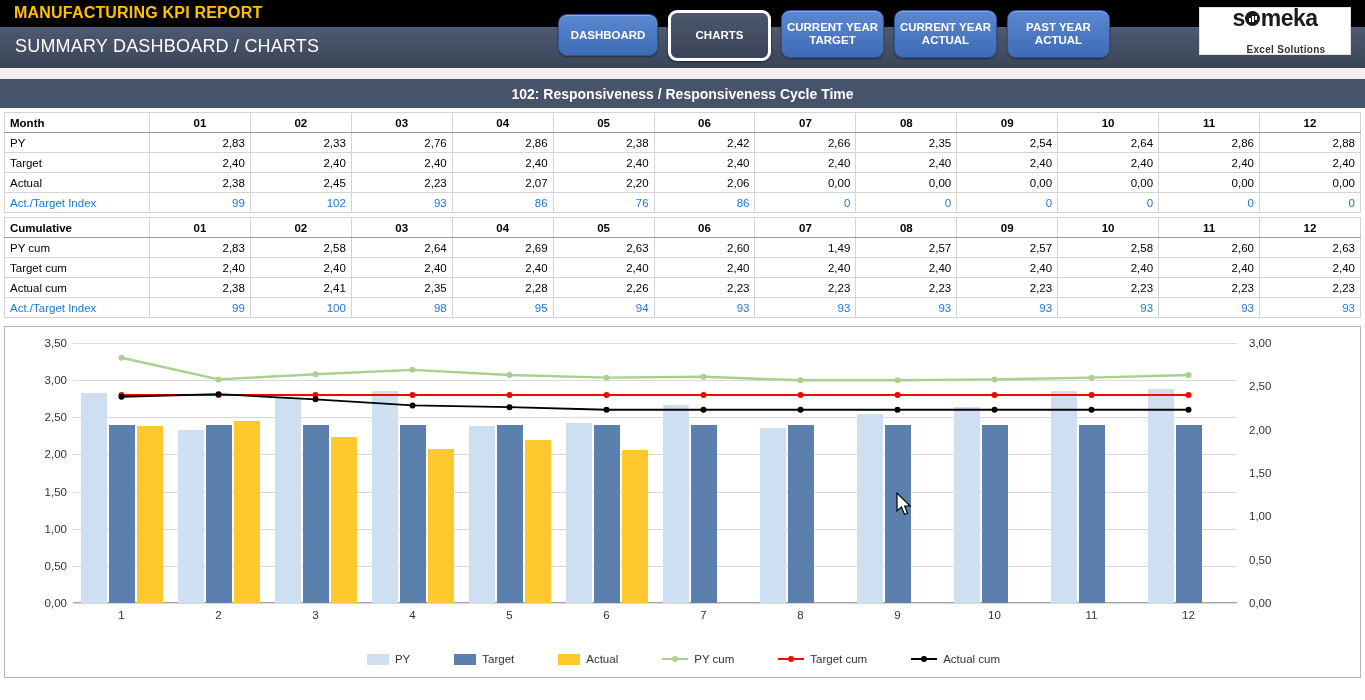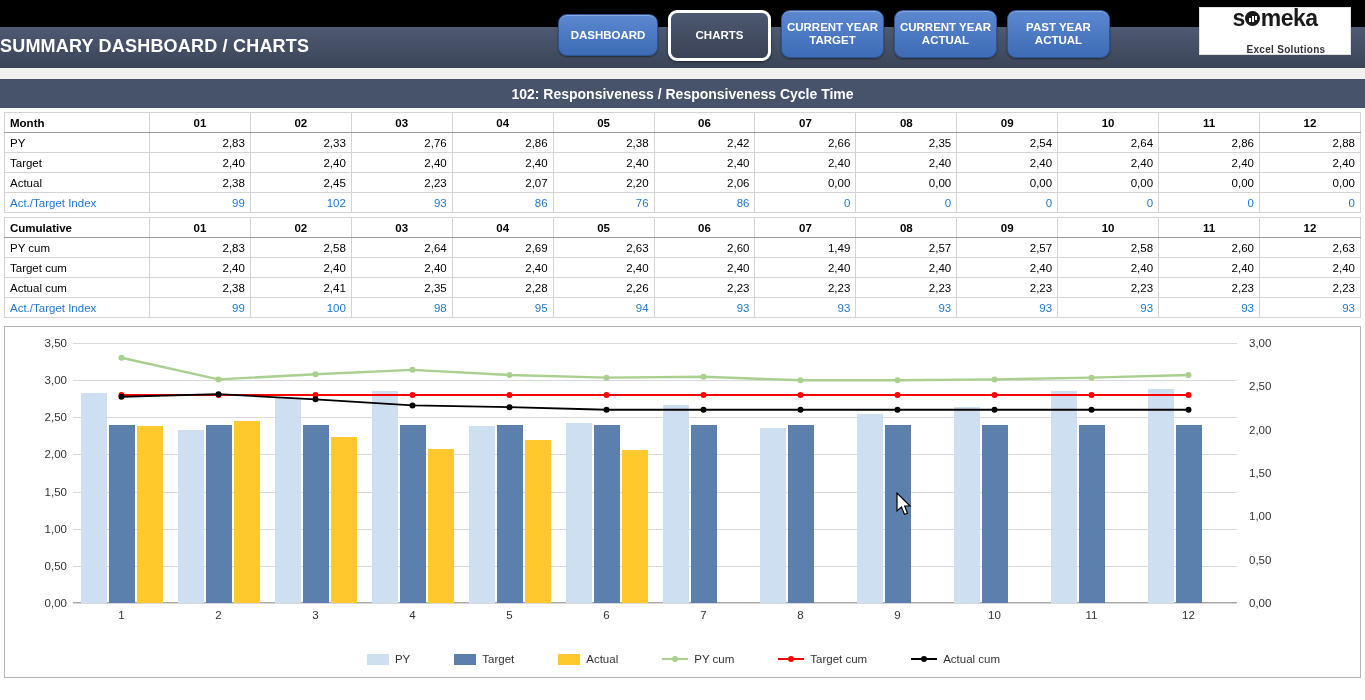--- a/index.html
+++ b/index.html
@@ -25,22 +25,22 @@
   .topbar-blue {
     position: absolute; left: 0; top: 27px; width: 1365px; height: 41px;
     background: linear-gradient(to bottom, #4e5a73, #3b4457);
   }
   .brand-line1 {
     position: absolute; left: 14px; top: 4px;
     color: #ffc000; font-size: 16px; font-weight: bold;
     letter-spacing: .2px; z-index: 5;
   }
   .brand-line2 {
-    position: absolute; left: 0; top: 36px;
-    color: #ffffff; font-size: 18px; font-weight: bold;
+    position: absolute; left: 15px; top: 36px;
+    color: #ffffff; font-size: 18px; font-weight: normal;
     letter-spacing: .2px; z-index: 5;
   }
 
   .nav {
     position: absolute; left: 558px; top: 10px;
     display: flex; gap: 10px; align-items: flex-start; z-index: 6;
   }
   .navbtn {
     width: 103px; height: 48px;
     border-radius: 9px;
@@ -206,20 +206,21 @@
     pointer-events: none;
   }
 </style>
 </head>
 <body>
 
 <div class="topbar">
   <div class="topbar-black"></div>
   <div class="topbar-blue"></div>
 
+  <div class="brand-line1">MANUFACTURING KPI REPORT</div>
   <div class="brand-line2">SUMMARY DASHBOARD / CHARTS</div>
 
   <div class="nav">
     <div class="navbtn dashboard">DASHBOARD</div>
     <div class="navbtn active">CHARTS</div>
     <div class="navbtn">CURRENT YEAR TARGET</div>
     <div class="navbtn">CURRENT YEAR ACTUAL</div>
     <div class="navbtn">PAST YEAR ACTUAL</div>
   </div>
 

